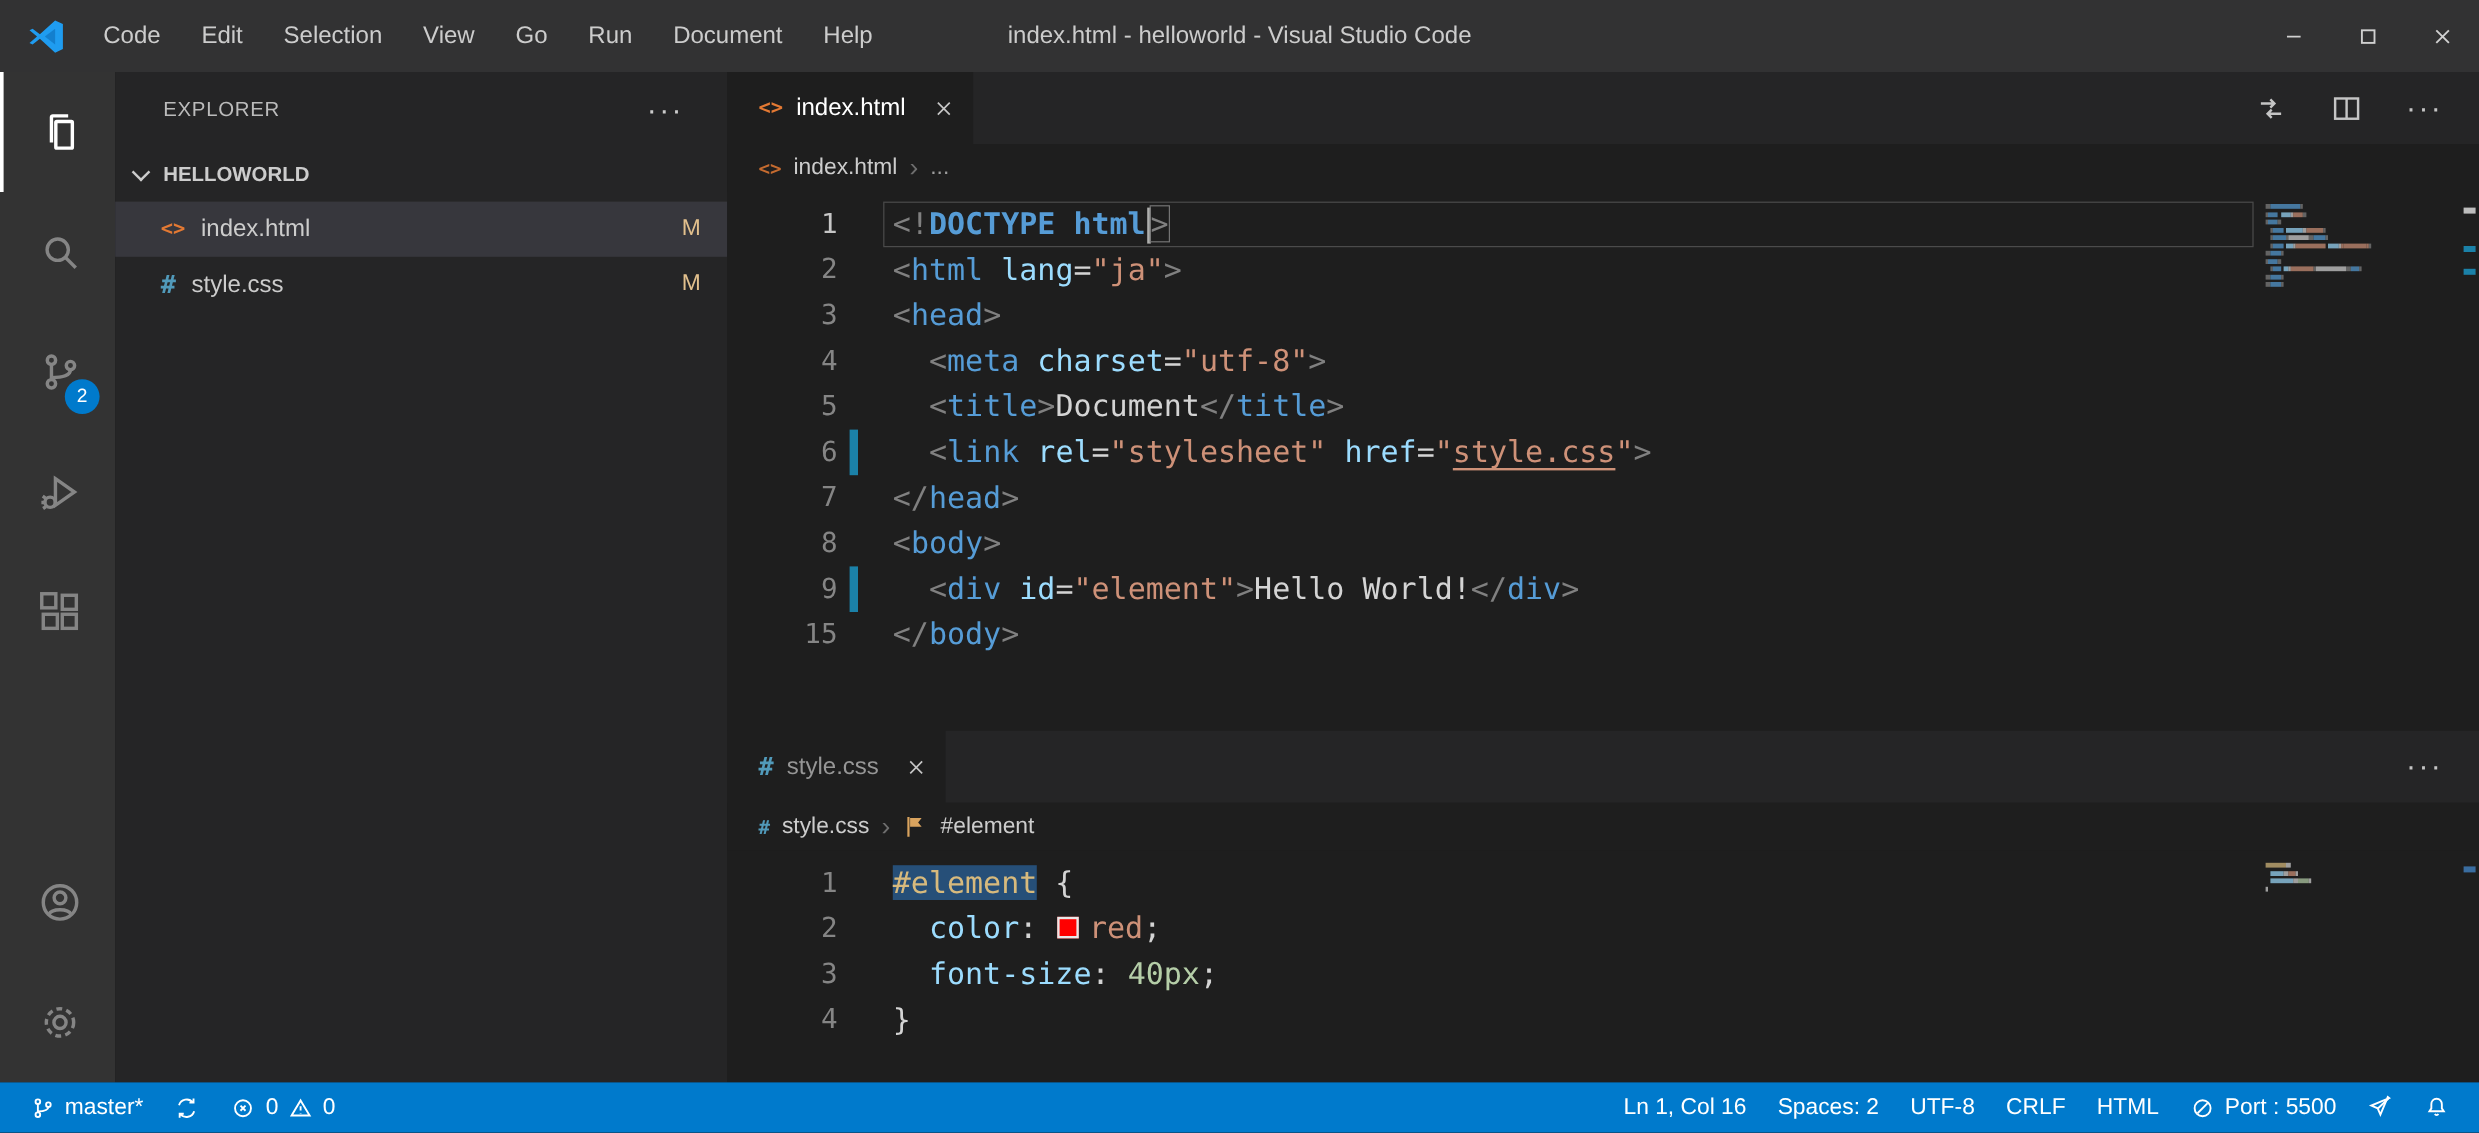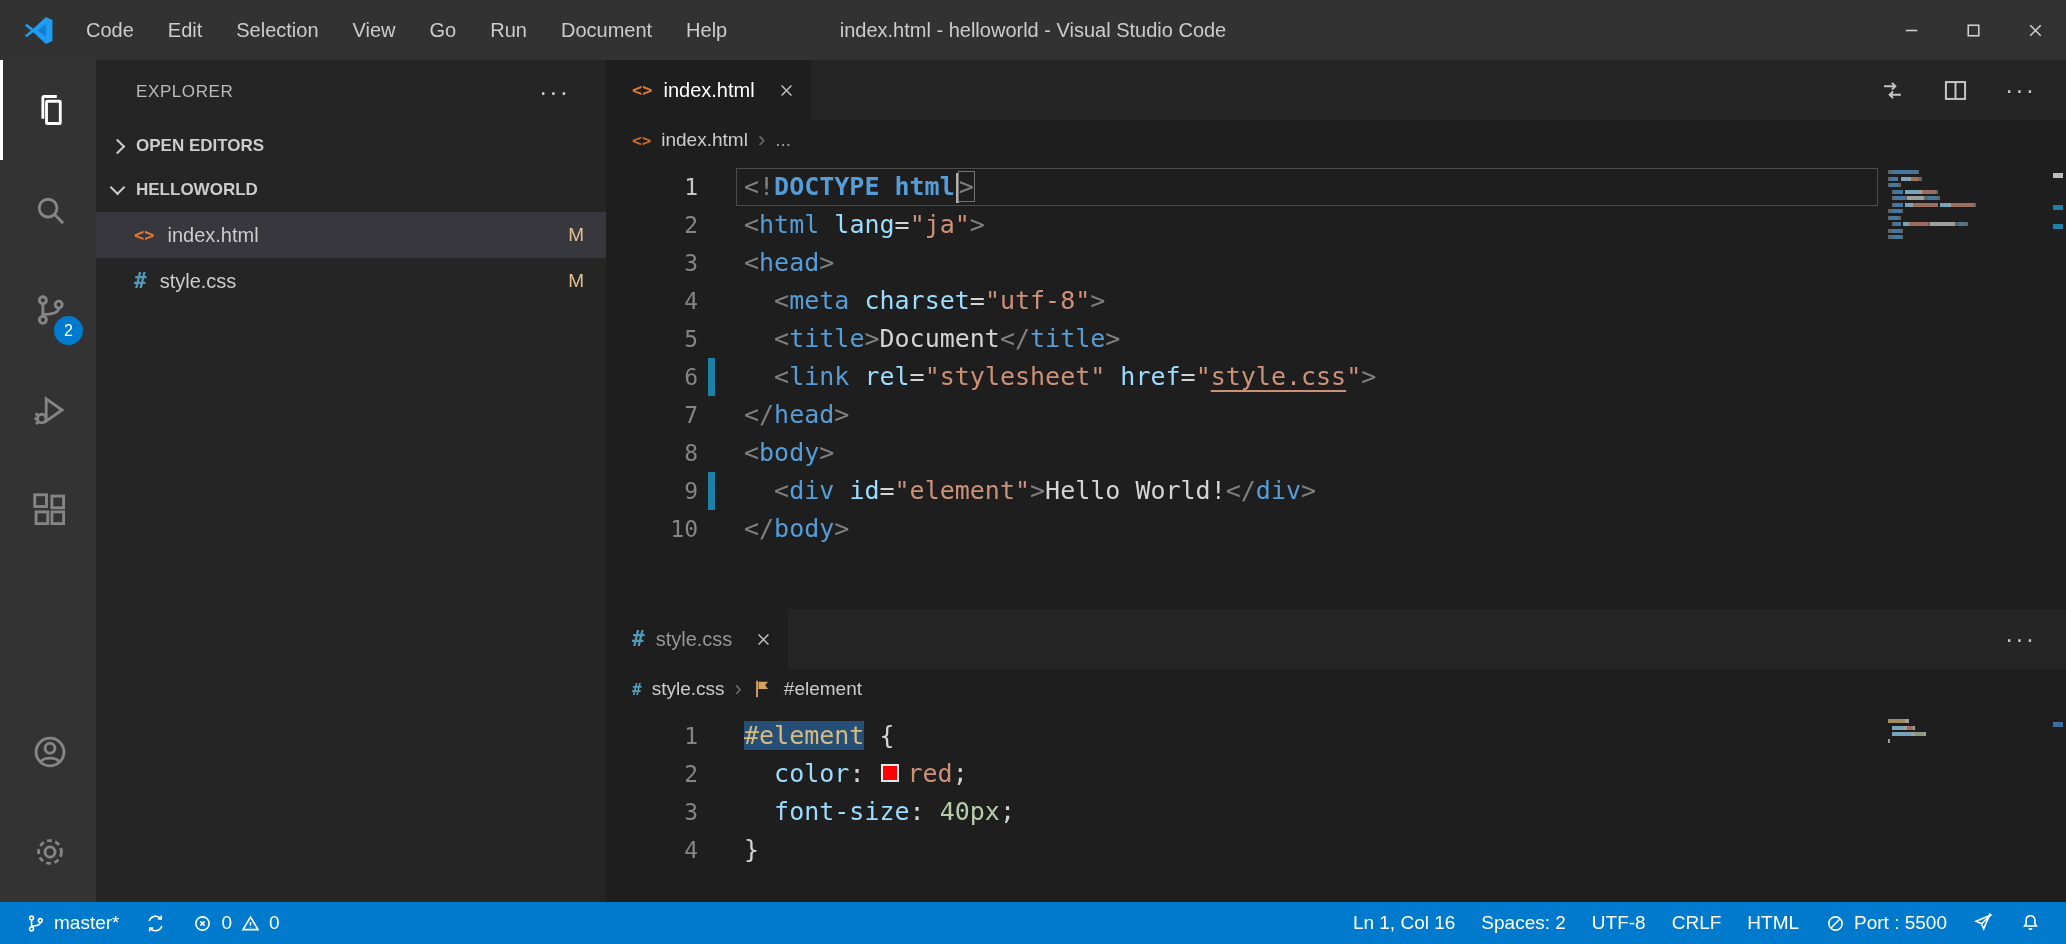--- a/index.html
+++ b/index.html
@@ -189,24 +189,20 @@
           </svg>
       </div>
     </div>
 
     <div class="sidebar">
       <div class="sidebar-header">
         <span>EXPLORER</span>
         <span class="actions">···</span>
       </div>
       <div class="section-header">
-        <span class="chev right"></span>
-        <span>OPEN EDITORS</span>
-      </div>
-      <div class="section-header">
         <span class="chev down"></span>
         <span>HELLOWORLD</span>
       </div>
       <div id="file-list">
           <div class="file-row selected">
             <span class="file-icon html">&lt;&gt;</span>
             <span>index.html</span>
             <span class="badge-m">M</span>
           </div>
           <div class="file-row">
@@ -255,21 +251,21 @@
           <div id="lines-top">
               <div class="code-line current"><span class="ln">1</span><span class="modbar"></span><span class="content"><span style="color: rgb(128, 128, 128);">&lt;!</span><span style="color: rgb(86, 156, 214); font-weight: bold;">DOCTYPE html</span><span class="cursor"></span><span class="bracket" style="color: rgb(128, 128, 128);">&gt;</span></span></div>
               <div class="code-line"><span class="ln">2</span><span class="modbar"></span><span class="content"><span style="color: rgb(128, 128, 128);">&lt;</span><span style="color: rgb(86, 156, 214);">html</span><span style="color: rgb(212, 212, 212);"> </span><span style="color: rgb(156, 220, 254);">lang</span><span style="color: rgb(212, 212, 212);">=</span><span style="color: rgb(206, 145, 120);">"ja"</span><span style="color: rgb(128, 128, 128);">&gt;</span></span></div>
               <div class="code-line"><span class="ln">3</span><span class="modbar"></span><span class="content"><span style="color: rgb(128, 128, 128);">&lt;</span><span style="color: rgb(86, 156, 214);">head</span><span style="color: rgb(128, 128, 128);">&gt;</span></span></div>
               <div class="code-line"><span class="ln">4</span><span class="modbar"></span><span class="content"><span style="color: rgb(212, 212, 212);">  </span><span style="color: rgb(128, 128, 128);">&lt;</span><span style="color: rgb(86, 156, 214);">meta</span><span style="color: rgb(212, 212, 212);"> </span><span style="color: rgb(156, 220, 254);">charset</span><span style="color: rgb(212, 212, 212);">=</span><span style="color: rgb(206, 145, 120);">"utf-8"</span><span style="color: rgb(128, 128, 128);">&gt;</span></span></div>
               <div class="code-line"><span class="ln">5</span><span class="modbar"></span><span class="content"><span style="color: rgb(212, 212, 212);">  </span><span style="color: rgb(128, 128, 128);">&lt;</span><span style="color: rgb(86, 156, 214);">title</span><span style="color: rgb(128, 128, 128);">&gt;</span><span style="color: rgb(212, 212, 212);">Document</span><span style="color: rgb(128, 128, 128);">&lt;/</span><span style="color: rgb(86, 156, 214);">title</span><span style="color: rgb(128, 128, 128);">&gt;</span></span></div>
               <div class="code-line"><span class="ln">6</span><span class="modbar on"></span><span class="content"><span style="color: rgb(212, 212, 212);">  </span><span style="color: rgb(128, 128, 128);">&lt;</span><span style="color: rgb(86, 156, 214);">link</span><span style="color: rgb(212, 212, 212);"> </span><span style="color: rgb(156, 220, 254);">rel</span><span style="color: rgb(212, 212, 212);">=</span><span style="color: rgb(206, 145, 120);">"stylesheet"</span><span style="color: rgb(212, 212, 212);"> </span><span style="color: rgb(156, 220, 254);">href</span><span style="color: rgb(212, 212, 212);">=</span><span style="color: rgb(206, 145, 120);">"</span><span class="underline" style="color: rgb(206, 145, 120);">style.css</span><span style="color: rgb(206, 145, 120);">"</span><span style="color: rgb(128, 128, 128);">&gt;</span></span></div>
               <div class="code-line"><span class="ln">7</span><span class="modbar"></span><span class="content"><span style="color: rgb(128, 128, 128);">&lt;/</span><span style="color: rgb(86, 156, 214);">head</span><span style="color: rgb(128, 128, 128);">&gt;</span></span></div>
               <div class="code-line"><span class="ln">8</span><span class="modbar"></span><span class="content"><span style="color: rgb(128, 128, 128);">&lt;</span><span style="color: rgb(86, 156, 214);">body</span><span style="color: rgb(128, 128, 128);">&gt;</span></span></div>
               <div class="code-line"><span class="ln">9</span><span class="modbar on"></span><span class="content"><span style="color: rgb(212, 212, 212);">  </span><span style="color: rgb(128, 128, 128);">&lt;</span><span style="color: rgb(86, 156, 214);">div</span><span style="color: rgb(212, 212, 212);"> </span><span style="color: rgb(156, 220, 254);">id</span><span style="color: rgb(212, 212, 212);">=</span><span style="color: rgb(206, 145, 120);">"element"</span><span style="color: rgb(128, 128, 128);">&gt;</span><span style="color: rgb(212, 212, 212);">Hello World!</span><span style="color: rgb(128, 128, 128);">&lt;/</span><span style="color: rgb(86, 156, 214);">div</span><span style="color: rgb(128, 128, 128);">&gt;</span></span></div>
-              <div class="code-line"><span class="ln">10</span><span class="modbar"></span><span class="content"><span style="color: rgb(128, 128, 128);">&lt;/</span><span style="color: rgb(86, 156, 214);">body</span><span style="color: rgb(128, 128, 128);">&gt;</span></span></div>
+              <div class="code-line"><span class="ln">15</span><span class="modbar"></span><span class="content"><span style="color: rgb(128, 128, 128);">&lt;/</span><span style="color: rgb(86, 156, 214);">body</span><span style="color: rgb(128, 128, 128);">&gt;</span></span></div>
             </div>
           <div class="minimap" id="mm-top">
               <div class="mm-line" style="margin-left: 0px;">
                 <span class="mm-tok" style="width: 4.2px; background: rgba(128, 128, 128, 0.7);"></span>
                 <span class="mm-tok" style="width: 25.2px; background: rgba(86, 156, 214, 0.7);"></span>
                 <span class="mm-tok" style="width: 2.1px; background: rgba(128, 128, 128, 0.7);"></span>
               </div>
               <div class="mm-line" style="margin-left: 0px;">
                 <span class="mm-tok" style="width: 2.1px; background: rgba(128, 128, 128, 0.7);"></span>
                 <span class="mm-tok" style="width: 8.4px; background: rgba(86, 156, 214, 0.7);"></span>

